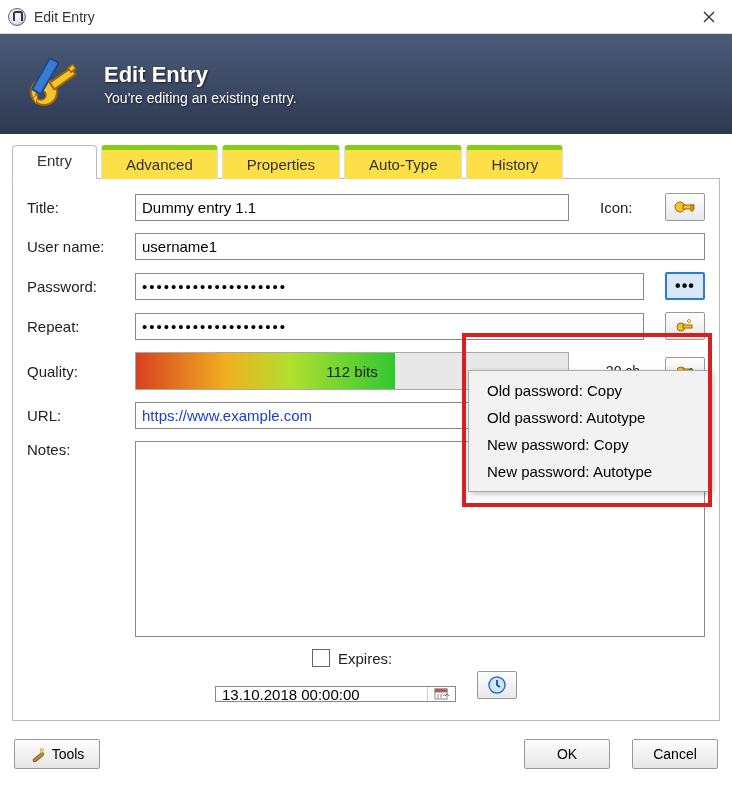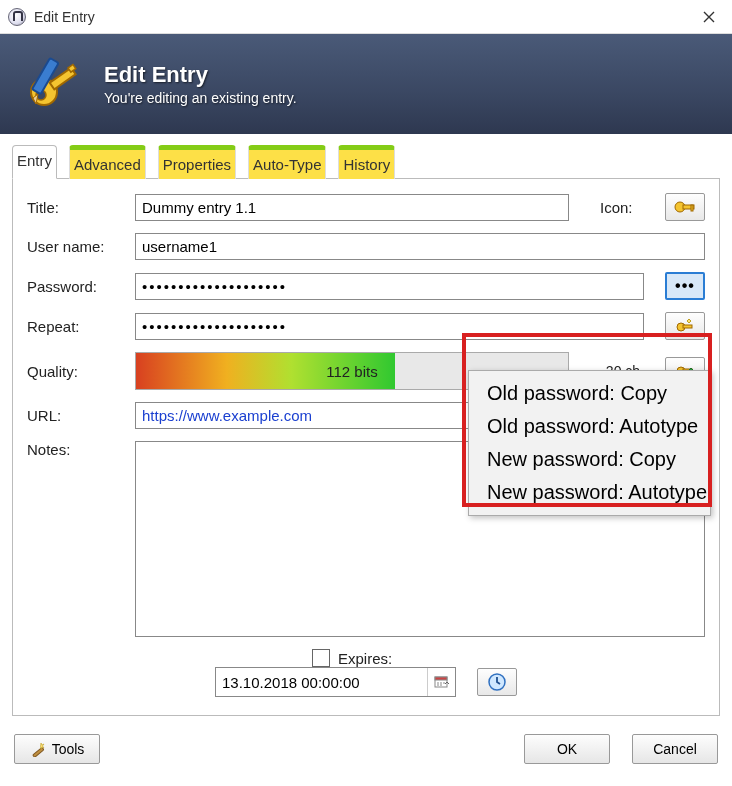--- a/index.html
+++ b/index.html
@@ -65,30 +65,30 @@
   .content {
     padding: 10px 12px 8px 12px;
   }
 
   .tabs {
     display: flex;
     border-bottom: 1px solid #bbb;
     position: relative;
   }
   .tab {
-    padding: 6px 4px;
+    padding: 6px 24px;
     font-size: 15px;
     color: #333;
     cursor: pointer;
     border: 1px solid transparent;
     border-bottom: none;
     position: relative;
     top: 1px;
     background: #f4f4f4;
-    margin-right: 12px;
+    margin-right: 4px;
   }
   .tab.active {
     background: #fff;
     border: 1px solid #bbb;
     border-bottom: 1px solid #fff;
     border-radius: 4px 4px 0 0;
   }
   .tab:not(.active) {
     border-left: 1px solid #ddd;
     border-top: 5px solid #84cc16;
@@ -188,21 +188,22 @@
     border: 1px solid #666;
     margin-right: 8px;
     display: inline-block;
   }
   .expires-field {
     flex: 1;
     border: 1px solid #888;
     display: flex;
     align-items: center;
     padding: 0;
-    height: 30px;
+    height: 16px;
+    margin-top: 19px;
   }
   .expires-field input {
     border: none;
     flex: 1;
     height: 100%;
   }
   .expires-cal {
     width: 28px; height: 100%;
     display: flex; align-items: center; justify-content: center;
     border-left: 1px solid #ccc;
@@ -219,21 +220,21 @@
   .popup {
     position: absolute;
     background: #f2f2f2;
     border: 1px solid #aaa;
     box-shadow: 2px 2px 6px rgba(0,0,0,0.25);
     padding: 6px 0;
     z-index: 40;
   }
   .popup .item {
     padding: 5px 18px;
-    font-size: 20px;
+    font-size: 15px;
     cursor: pointer;
     white-space: nowrap;
   }
 
   .footer {
     display: flex;
     align-items: center;
     padding: 10px 14px;
     gap: 22px;
   }

